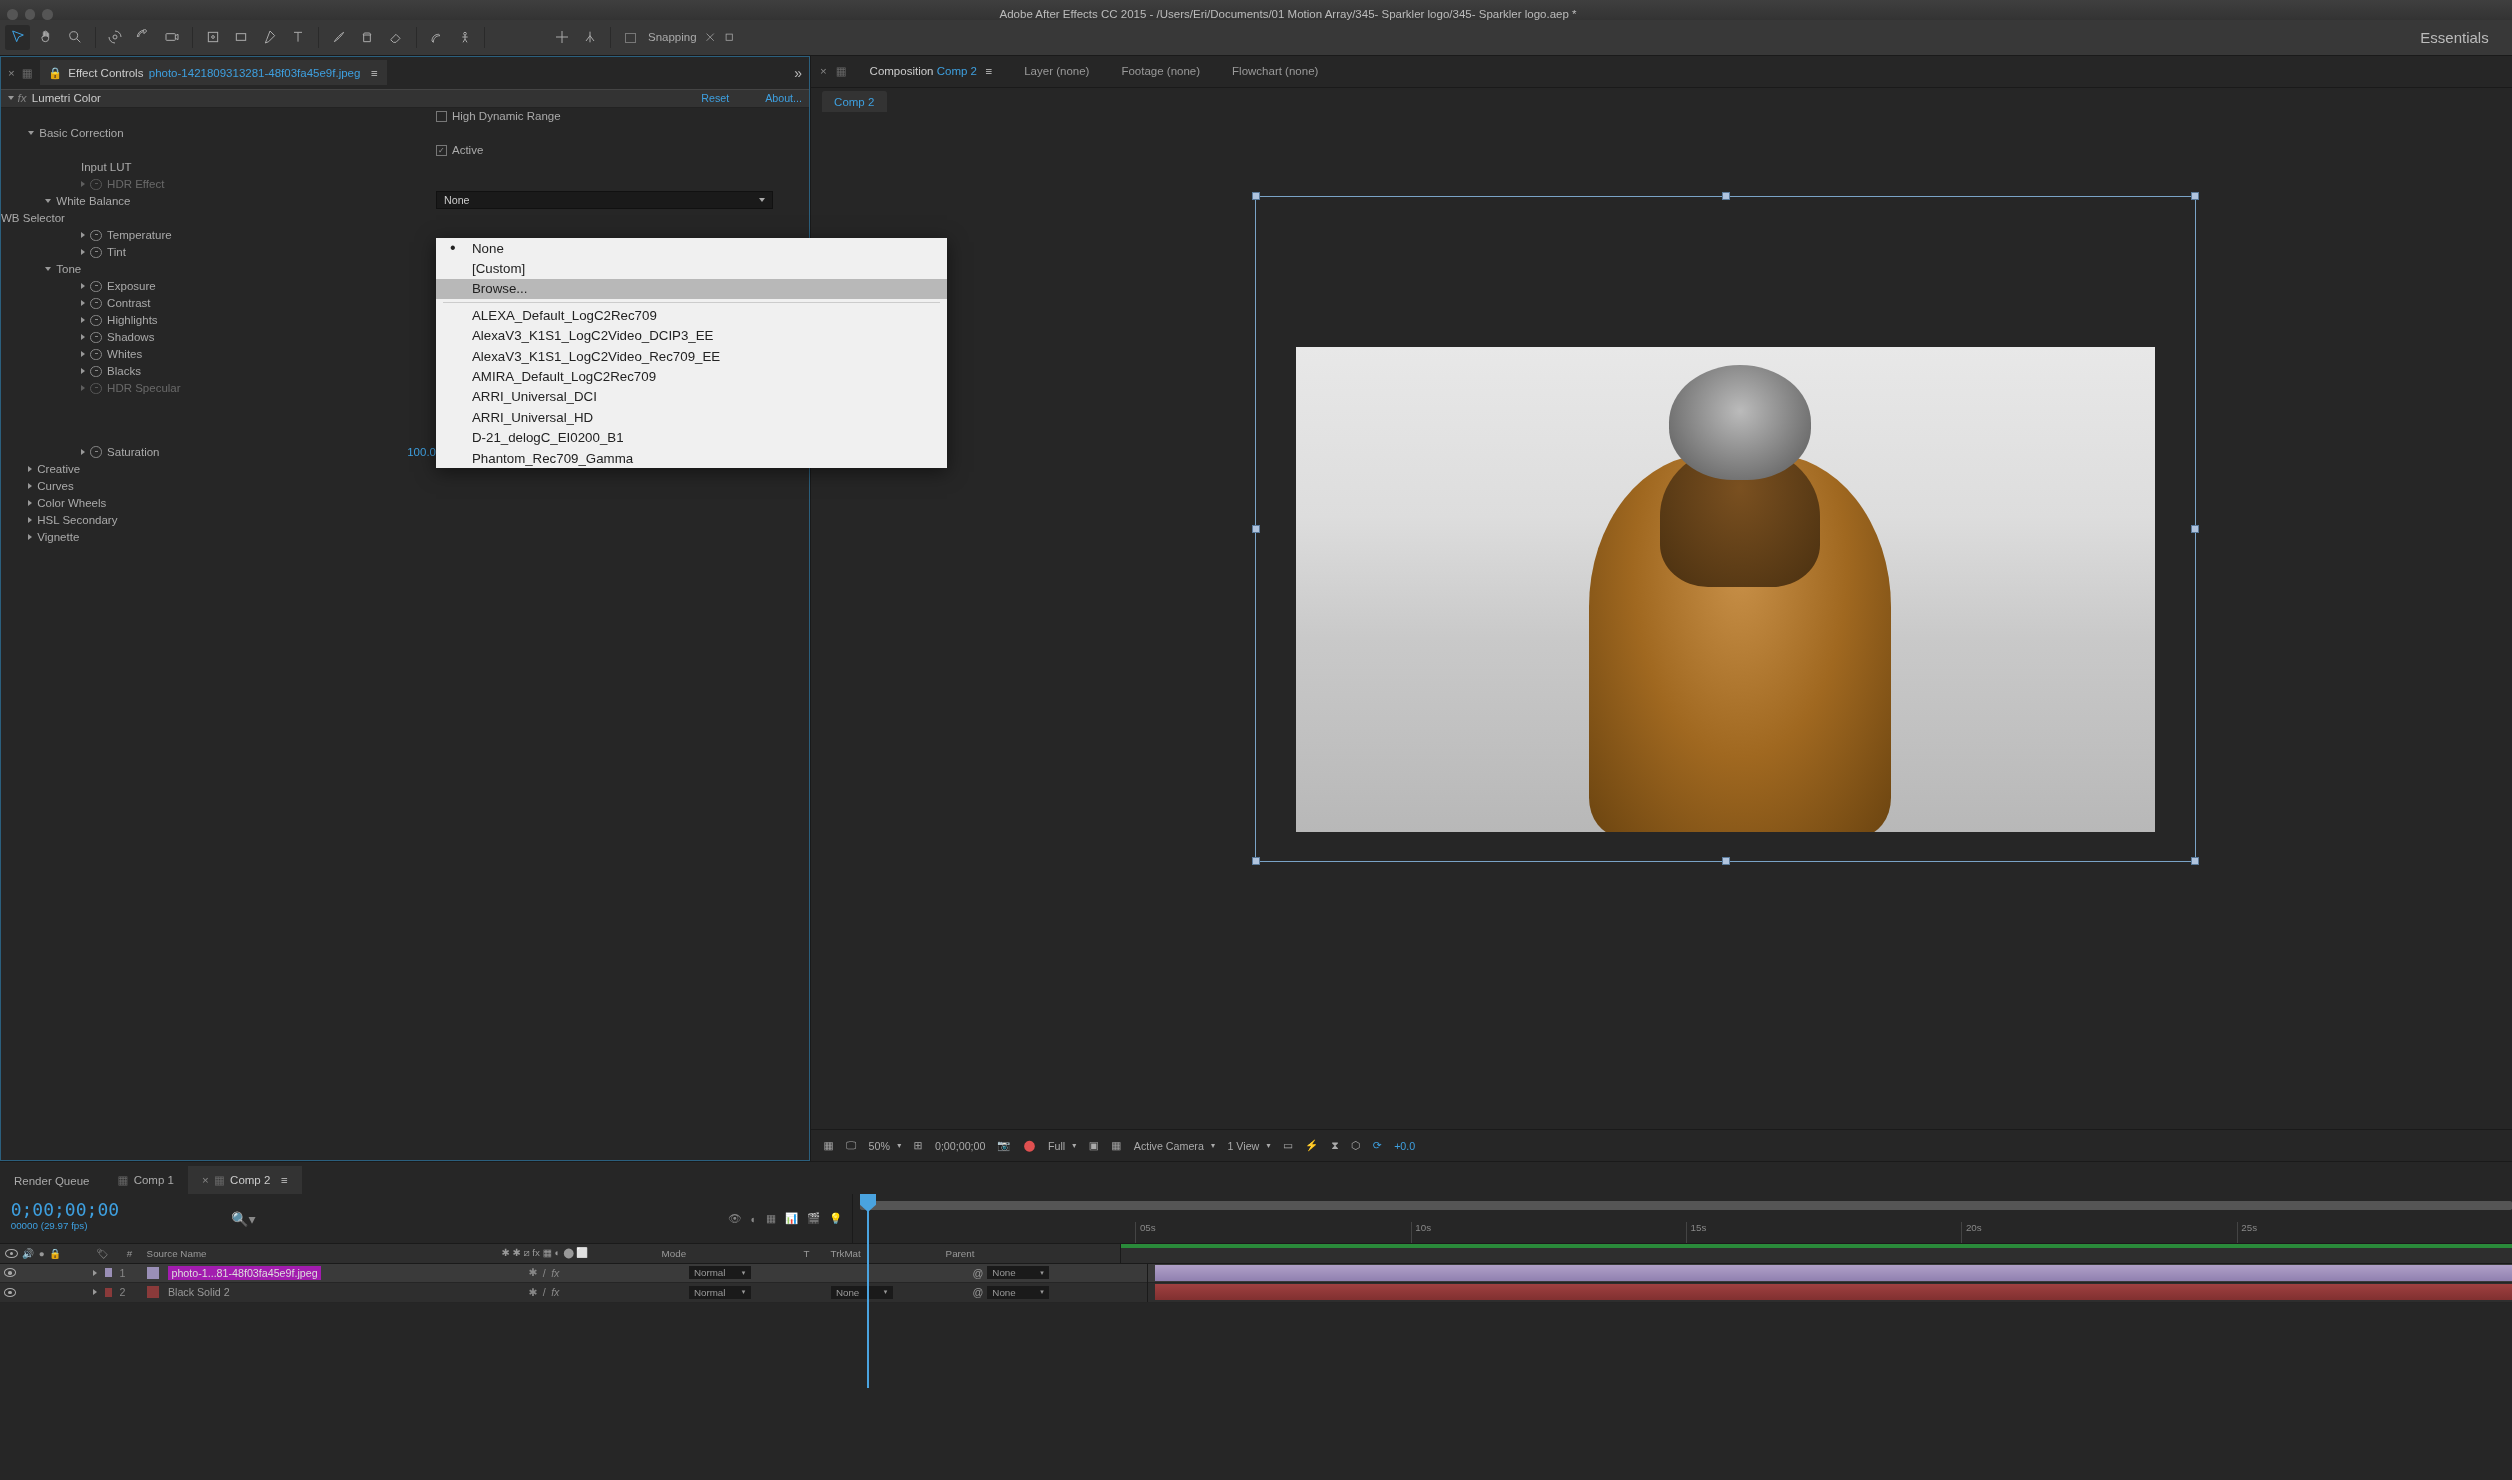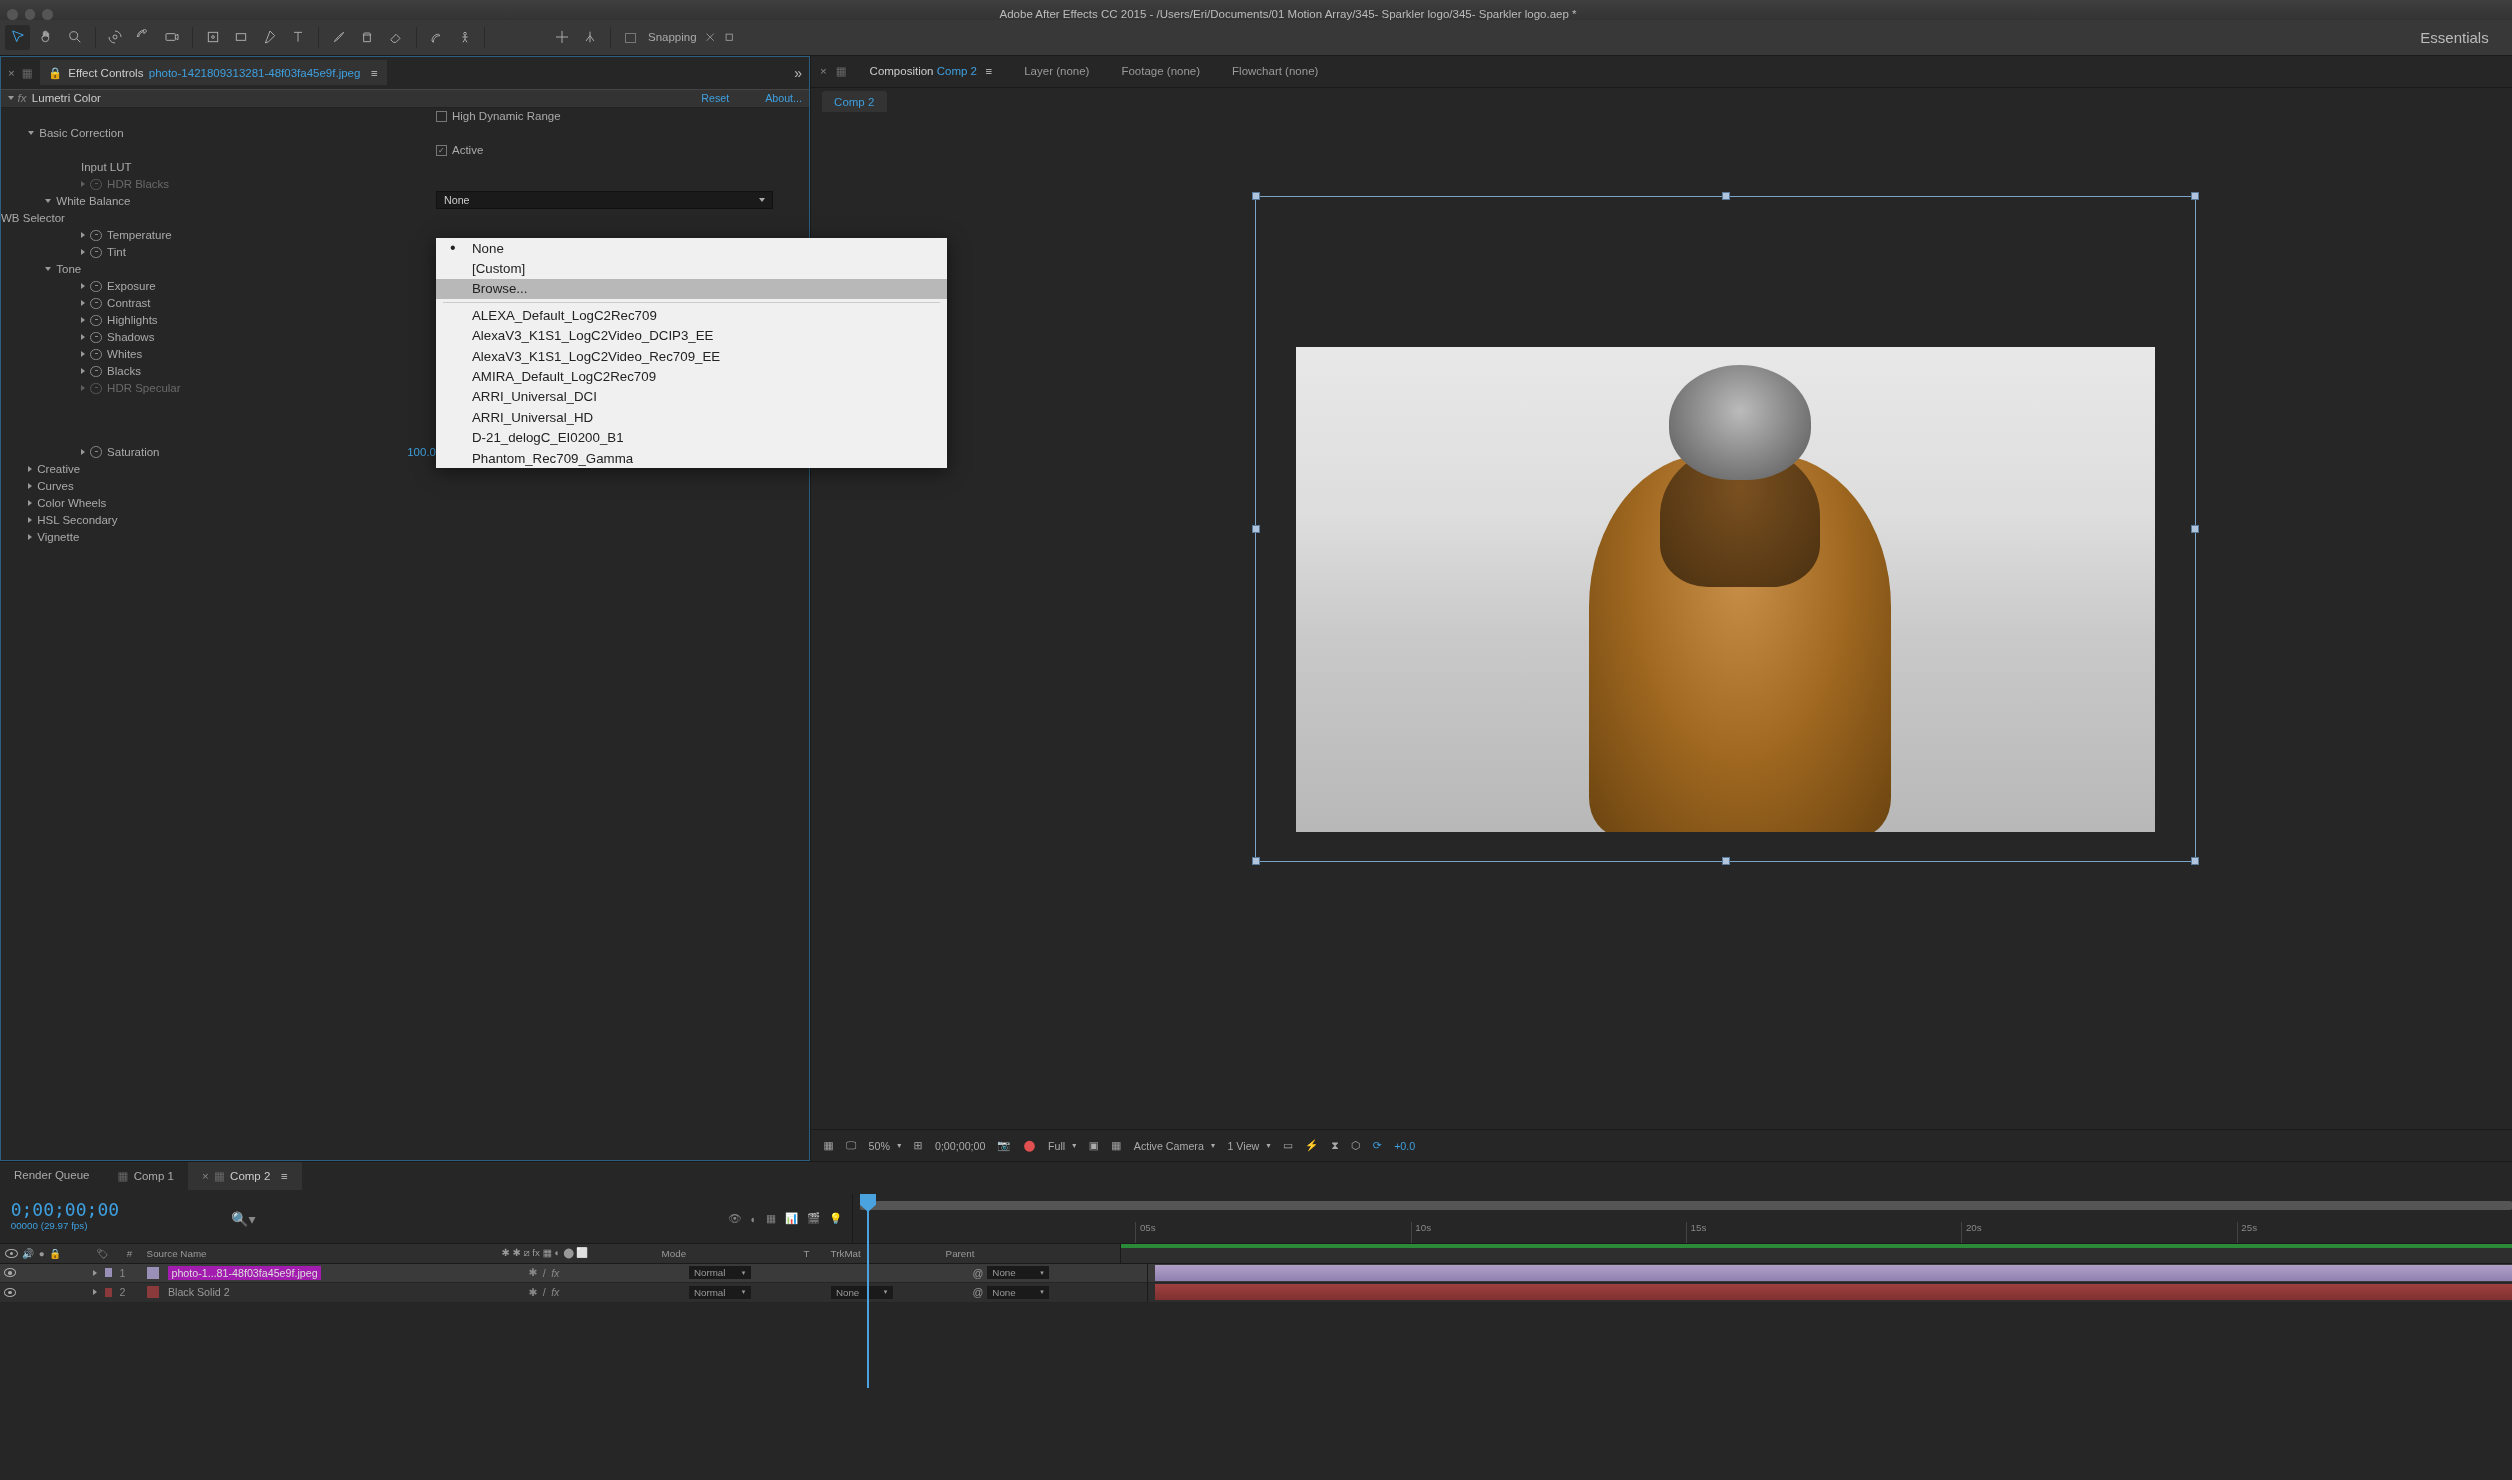--- a/index.html
+++ b/index.html
@@ -90,21 +90,21 @@
 .h-ml{left:-4.4px;top:50%;margin-top:-3.6px}.h-mr{right:-4.4px;top:50%;margin-top:-3.6px}
 .h-bl{left:-4.4px;bottom:-4.4px}.h-bm{left:50%;bottom:-4.4px;margin-left:-3.6px}.h-br{right:-4.4px;bottom:-4.4px}
 
 .viewer-footer{height:32px;background:#262626;display:flex;align-items:center;gap:12.4px;padding:0 12.4px;font-size:10.7px;border-top:0.9px solid #1a1a1a;color:#aaa}
 .vf-item{display:flex;align-items:center;gap:3.6px}
 .vf-dd::after{content:"▾";margin-left:3.6px;font-size:8px}
 .vf-blue{color:#3ea0e0}
 
 
 .timeline{height:320px;background:#262626;border-top:1.8px solid #1a1a1a;display:flex;flex-direction:column}
-.tl-tabs{height:32px;display:flex;align-items:flex-start;font-size:11.5px}
+.tl-tabs{height:32px;display:flex;align-items:flex-end;font-size:11.5px}
 .tl-tab{padding:7px 14px;color:#aaa;display:flex;align-items:center;gap:5.3px}
 .tl-tab.active{background:#333;color:#ccc}
 .tl-header{display:flex;height:50px;border-bottom:0.9px solid #1a1a1a}
 .tl-time-block{width:231px;padding:5.3px 10.7px}
 .tl-timecode{color:#3ea0e0;font-size:18px;font-family:monospace}
 .tl-fps{color:#3ea0e0;font-size:9.8px}
 .tl-search{flex:0 0 53px;display:flex;align-items:center;color:#888;font-size:14px}
 .tl-btns{flex:0 0 302px;display:flex;align-items:center;gap:9px;color:#888;justify-content:flex-end;padding-right:9px}
 .tl-ruler{flex:1;position:relative;border-left:0.9px solid #1a1a1a}
 .ruler-track{position:absolute;bottom:0;left:8px;right:0;height:21px;display:flex;font-size:9.8px;color:#888}
@@ -303,21 +303,21 @@
         <div class="prop indent3">
             <span class="label">Input LUT</span>
           </div>
         <div class="dd-field" style="top:83px">
             <span>None</span>
           </div>
 
         <div class="prop indent3" style="opacity:.5">
             <span class="tri"></span>
             <span class="stopwatch"></span>
-            <span class="label">HDR Blacks</span>
+            <span class="label">HDR Effect</span>
           </div>
         <div class="prop indent2">
             <span class="tri open"></span>
             <span class="label">White Balance</span>
           </div>
         <div class="prop indent4">
             <span class="label">WB Selector</span>
           </div>
         <div class="prop indent3">
             <span class="tri"></span>

